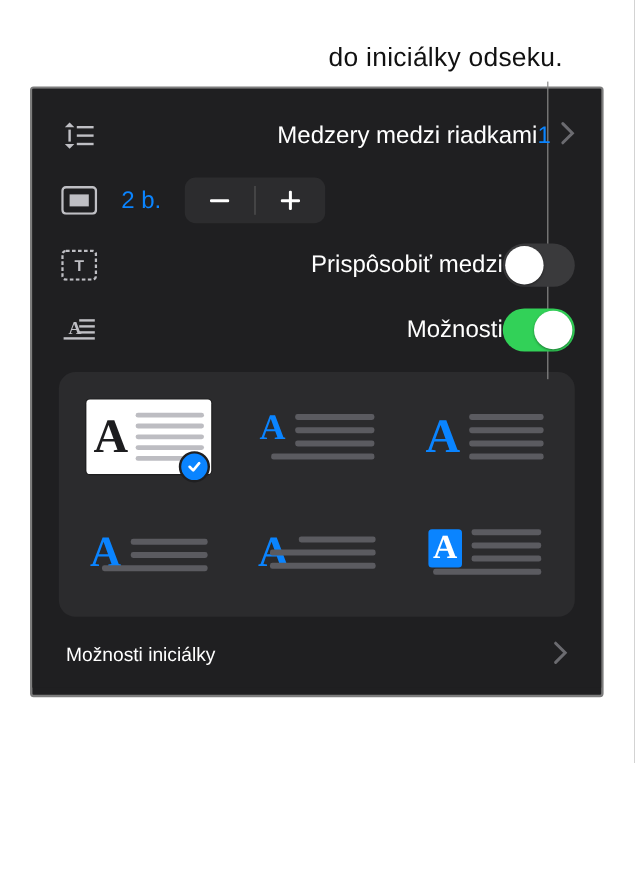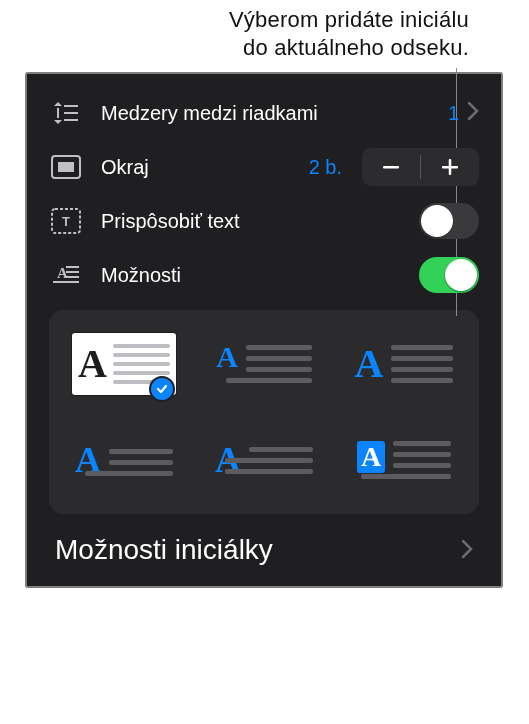--- a/index.html
+++ b/index.html
@@ -43,20 +43,21 @@
     background: #1f1f21;
     color: #fff;
     padding: 12px 4px 0 4px;
   }
   .row {
     display:flex;
     align-items:center;
     padding: 8px 18px 8px 18px;
     min-height: 54px;
     position:relative;
+    text-align:right;
   }
   .row-icon {
     width: 34px;
     height: 34px;
     flex: 0 0 34px;
     display:flex;
     align-items:center;
     justify-content:center;
     margin-right: 18px;
   }
@@ -174,33 +175,33 @@
     font-family: Georgia, "Times New Roman", serif;
     font-weight:700;
     color:#0a84ff;
   }
   .flat-lines { display:flex; flex-direction:column; gap:6px; }
   .flat-line { height:5px; background:#5b5b60; border-radius:2px; }
   .footer-row {
     display:flex;
     align-items:center;
     padding: 14px 24px 14px 24px;
-    font-size: 28px;
+    font-size: 16px;
     color:#fff;
     gap:19px;
   }
   .footer-row .spacer { flex:1; }
 </style>
 </head>
 <body>
 
 <div class="callout-wrap">
   <div class="callout">
-    <span>Výberom pridáte iniciálu</span><br>
-    <span>do aktuálneho odseku.</span>
+    <br>
+    <span>do iniciálky odseku.</span>
   </div>
   <div class="callout-line"></div>
 </div>
 
 <div class="panel-frame">
   <div class="panel">
 
     <div class="row">
       <div class="row-icon">
         <svg width="28" height="28" viewBox="0 0 28 28" fill="none">
@@ -221,21 +222,20 @@
       </div>
     </div>
 
     <div class="row">
       <div class="row-icon">
         <svg width="30" height="24" viewBox="0 0 30 24" fill="none">
           <rect x="1" y="1" width="28" height="22" rx="3" stroke="#bfbfc4" stroke-width="2"></rect>
           <rect x="7" y="7" width="16" height="10" fill="#bfbfc4"></rect>
         </svg>
       </div>
-      <div class="row-label">Okraj</div>
       <div class="row-value">2 b.</div>
       <div class="stepper">
         <div class="step-btn">
           <svg width="18" height="18" viewBox="0 0 18 18">
               <rect x="1" y="8" width="16" height="2.5" rx="1" fill="#fff"></rect>
             </svg>
         </div>
         <div class="step-sep"></div>
         <div class="step-btn">
           <svg width="18" height="18" viewBox="0 0 18 18">
@@ -246,21 +246,21 @@
       </div>
     </div>
 
     <div class="row">
       <div class="row-icon">
         <svg width="30" height="26" viewBox="0 0 30 26" fill="none">
           <rect x="1" y="1" width="28" height="24" rx="3" stroke="#bfbfc4" stroke-width="2" stroke-dasharray="3 2"></rect>
           <text x="15" y="18" text-anchor="middle" font-family="Helvetica" font-size="13" font-weight="700" fill="#bfbfc4">T</text>
         </svg>
       </div>
-      <div class="row-label">Prispôsobiť text</div>
+      <div class="row-label">Prispôsobiť medzi</div>
       <div class="switch switch-off">
         <div class="knob"></div>
       </div>
     </div>
 
     <div class="row">
       <div class="row-icon">
         <svg width="30" height="24" viewBox="0 0 30 24" fill="none">
           <text x="6" y="15" font-family="Georgia" font-size="15" font-weight="700" fill="#bfbfc4">A</text>
           <rect x="15" y="3" width="13" height="2" fill="#bfbfc4"></rect>

